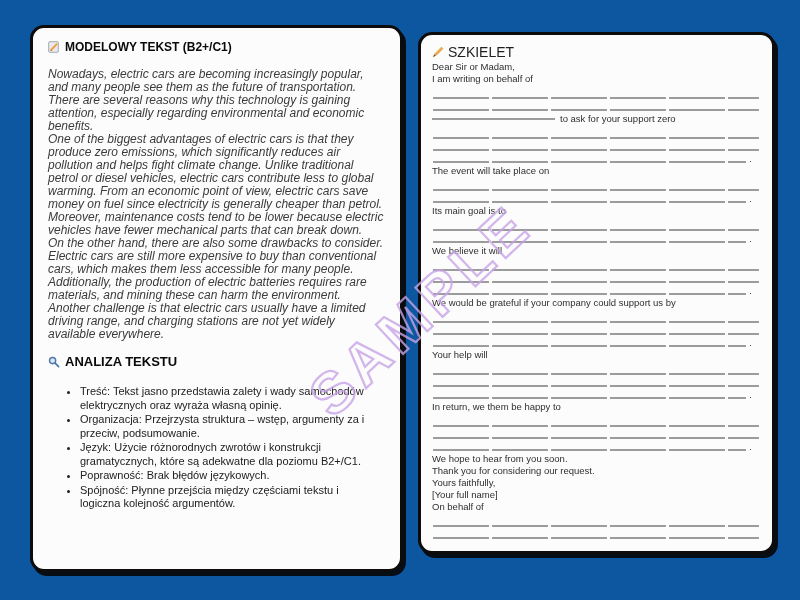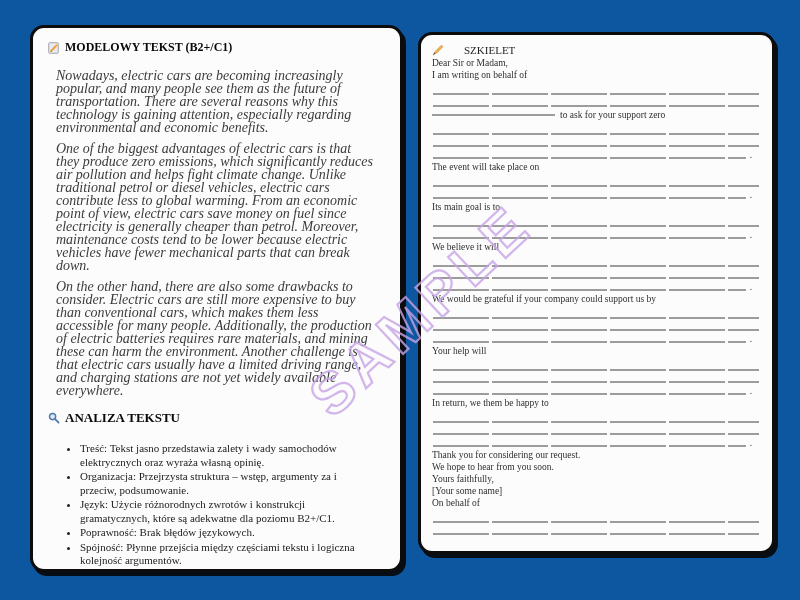--- a/index.html
+++ b/index.html
@@ -6,45 +6,44 @@
   .stage {
     position:relative; width:800px; height:600px;
     background:#0d57a1; overflow:hidden;
     font-family:"Liberation Sans", sans-serif;
   }
   .card {
     position:absolute; background:#fcfcfc;
     border:3px solid #0c0c0c; border-radius:14px;
     box-shadow:3px 4px 0 rgba(5,5,5,0.9);
     box-sizing:border-box;
-    font-family:Liberation Serif, serif;
   }
   .card-left  { left:30px;  top:25px; width:373px; height:547px; padding:12px 15px; }
   .card-right { left:418px; top:32px; width:357px; height:522px; padding:9px 11px; }
 
   .card-title {
     display:flex; align-items:center; gap:5px;
     font-size:12px; font-weight:bold; color:#0a0a0a;
     margin:0 0 14px 0;
   }
   .analysis-title { margin:13px 0 6px 0; font-size:13px; }
   .icon { display:inline-flex; width:12px; height:12px; flex:0 0 auto; }
 
   .model-text p {
-    margin:8px; font-style:italic; font-size:14px; line-height:13px; color:#3b3b3b;
+    margin:0; font-style:italic; font-size:12px; line-height:13px; color:#3b3b3b;
   }
   .analysis-list {
     margin:16px; padding-left:16px;
     font-size:11px; line-height:13.5px; color:#212121;
   }
   .analysis-list li { margin-bottom:1px; }
 
   .sk-title {
-    display:flex; align-items:center; gap:20px;
-    font-size:11px; color:#1f1f1f; margin:0 0 1px 0;
+    display:flex; align-items:center; gap:4px;
+    font-size:14px; color:#1f1f1f; margin:0 0 1px 0;
   }
   .sk-body { position:relative; }
   .sk-row {
     position:relative; height:12px;
     font-size:9.5px; line-height:12px; color:#2e2e2e;
     white-space:nowrap;
   }
   .sk-row.gap-before { margin-top:4px; }
   .sk-blank .rule {
     position:absolute; left:1px; right:2px; bottom:2px; height:1.6px;
@@ -193,24 +192,24 @@
         <div class="sk-row sk-blank gap-before">
           <div class="rule"></div>
         </div>
         <div class="sk-row sk-blank">
           <div class="rule"></div>
         </div>
         <div class="sk-row sk-blank sk-dot">
           <div class="rule"></div>
           <span class="dot">.</span>
         </div>
+        <div class="sk-row sk-text">We hope to hear from you soon.</div>
         <div class="sk-row sk-text">Thank you for considering our request.</div>
-        <div class="sk-row sk-text">We hope to hear from you soon.</div>
         <div class="sk-row sk-text">Yours faithfully,</div>
-        <div class="sk-row sk-text">[Your some name]</div>
+        <div class="sk-row sk-text">[Your full name]</div>
         <div class="sk-row sk-text">On behalf of</div>
         <div class="sk-row sk-blank gap-before">
           <div class="rule"></div>
         </div>
         <div class="sk-row sk-blank">
           <div class="rule"></div>
         </div>
       </div>
   </section>
 

